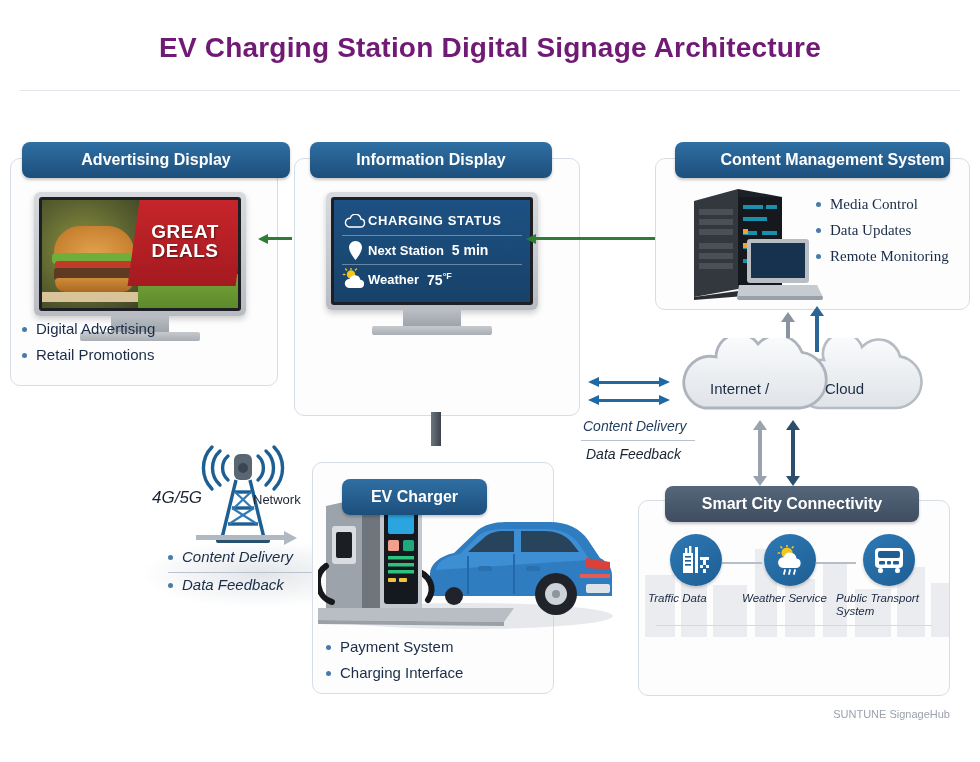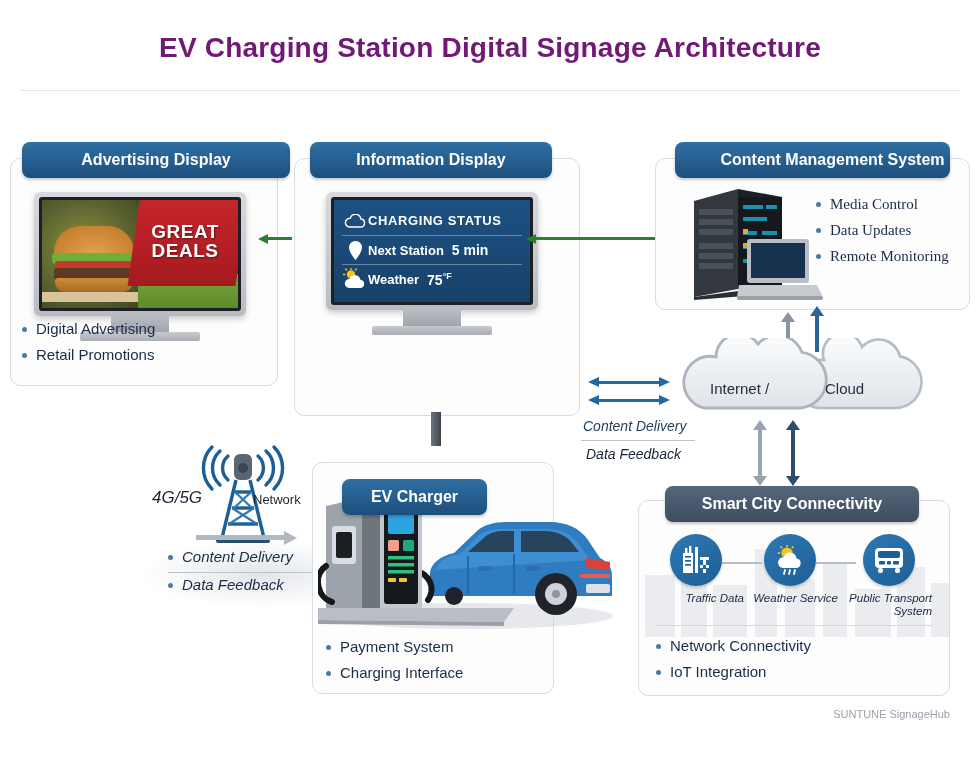--- a/index.html
+++ b/index.html
@@ -188,21 +188,21 @@
     position: absolute; font-style: italic; font-size: 14px;
     color: #1f3b5c; white-space: nowrap;
   }
   .ital.dark { color: #1a2333; }
   .ital-rule { position: absolute; height: 1px; background: #b9c3cd; }
 
   
   .tower-wrap { position: absolute; }
 
   
-  .sc-item { position: absolute; text-align: right; }
+  .sc-item { position: absolute; text-align: left; }
   .sc-circle {
     width: 52px; height: 52px; border-radius: 50%;
     background: linear-gradient(145deg,#2f79b5 0%, #1d5e93 100%);
     display: flex; align-items: center; justify-content: center;
     margin: 0 auto;
     box-shadow: 0 2px 3px rgba(0,0,0,.18);
   }
   .sc-label {
     margin-top: 6px; font-size: 11.5px; font-style: italic;
     color: #1a2840; line-height: 13px; width: 96px;
@@ -527,30 +527,20 @@
         </g>
         <rect x="5" y="22" width="5" height="5" rx="2" fill="#ffffff"></rect>
         <rect x="22" y="22" width="5" height="5" rx="2" fill="#ffffff"></rect>
       </svg>
     </div>
     <div class="sc-label">Public Transport System</div>
   </div>
 
   <div class="sc-rule" style="left:656px; top:625px; width:276px;"></div>
 
-  <div class="bullets" style="left:656px; top:637px; width:280px;">
-    <div class="bullet">
-      <span class="dot"></span>
-      <span>Network Connectivity</span>
-    </div>
-    <div class="bullet">
-      <span class="dot"></span>
-      <span>IoT Integration</span>
-    </div>
-  </div>
 
   <div class="shadow-ellipse" style="left:140px; top:540px; width:240px; height:68px;"></div>
 
   <div class="tower-wrap" style="left:188px; top:438px;">
     <svg width="110" height="110" viewBox="0 0 110 110">
       <g stroke="#1d5e93" stroke-width="3.4" fill="none" stroke-linecap="round">
         <path d="M40 18 A16 16 0 0 0 40 42"></path>
         <path d="M32 13 A23 23 0 0 0 32 47"></path>
         <path d="M24 9 A30 30 0 0 0 24 51"></path>
         <path d="M70 18 A16 16 0 0 1 70 42"></path>

